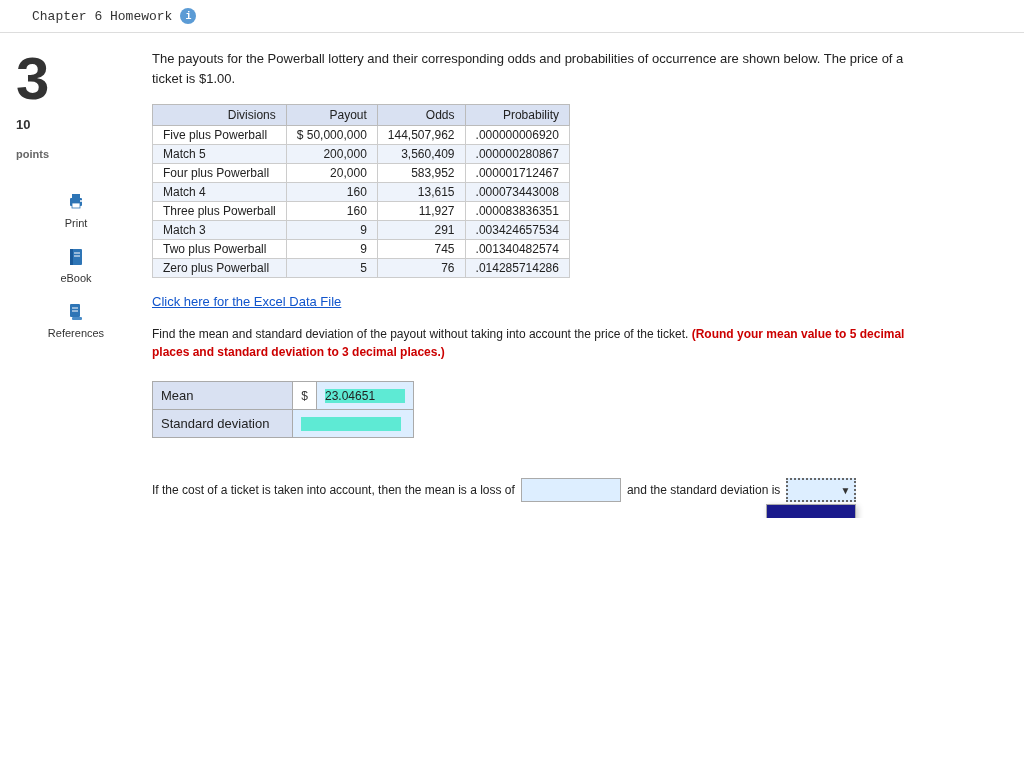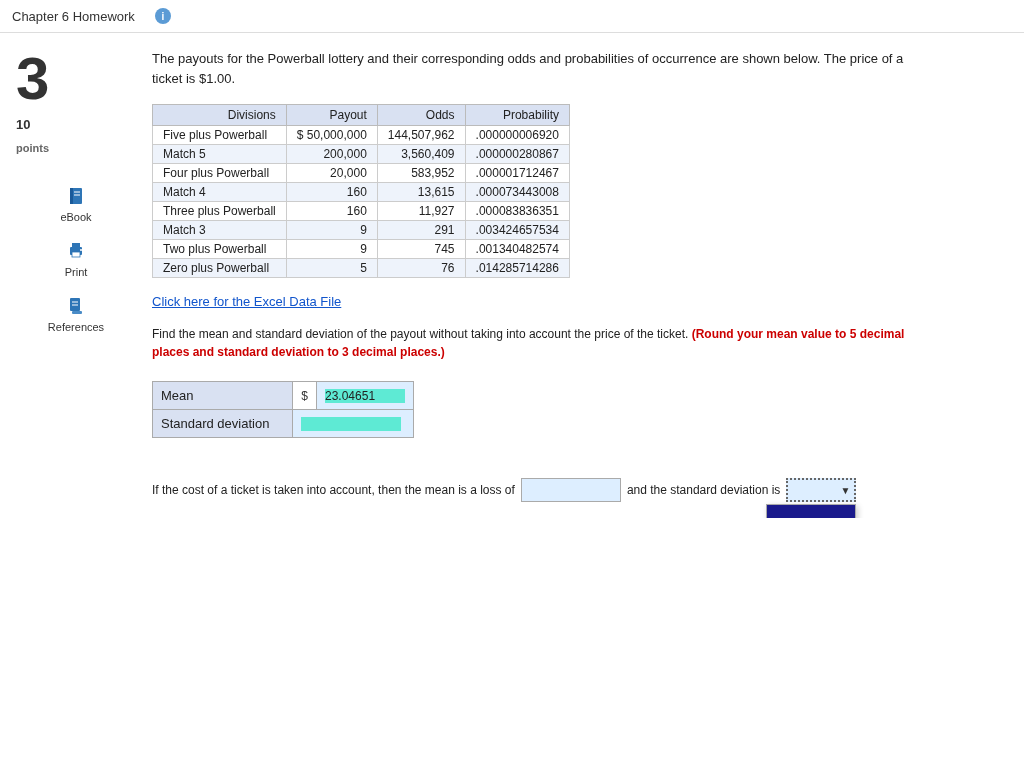--- a/index.html
+++ b/index.html
@@ -4,24 +4,25 @@
   <style>
     * { box-sizing: border-box; margin: 0; padding: 0; }
     body {
       font-family: Arial, sans-serif;
       font-size: 13px;
       background: #fff;
       color: #222;
     }
     .top-bar {
       border-bottom: 1px solid #ddd;
-      padding: 8px 12px;
-      display: flex;
-      align-items: center;
-      gap: 20px;
+      padding: 8px 32px;
+      display: flex;
+      align-items: center;
+      gap: 8px;
+      font-family: Liberation Mono, monospace;
     }
     .top-bar-title {
       font-size: 13px;
       color: #333;
     }
     .info-icon {
       display: inline-flex;
       align-items: center;
       justify-content: center;
       width: 16px;
@@ -230,21 +231,21 @@
     }
     .dropdown-item {
       padding: 5px 10px;
       font-size: 12px;
       cursor: pointer;
       color: #222;
     }
     .points-row {
       display: flex;
       flex-direction: column;
-      gap: 10px;
+      gap: 16px;
     }
     .pts-num {
       font-size: 13px;
       font-weight: bold;
       color: #333;
     }
     .pts-word {
       font-size: 11px;
       color: #666;
       font-weight: bold;
@@ -263,41 +264,41 @@
   <div class="sidebar">
     <div>
       <div class="question-number">3</div>
       <div class="points-row">
         <span class="pts-num">10</span>
         <span class="pts-word">points</span>
       </div>
     </div>
 
     <div class="sidebar-tools">
+      <div class="sidebar-tool">
+        <div class="tool-icon">
+          <svg width="20" height="20" viewBox="0 0 20 20" fill="#2e75b6">
+            <rect x="4" y="6" width="12" height="8" rx="1" fill="#2e75b6"></rect>
+            <rect x="6" y="2" width="8" height="5" fill="#2e75b6"></rect>
+            <rect x="6" y="11" width="8" height="5" rx="0" fill="#fff" stroke="#2e75b6" stroke-width="0.8"></rect>
+            <circle cx="15" cy="9" r="1" fill="#fff"></circle>
+          </svg>
+        </div>
+        <span class="tool-label">Print</span>
+      </div>
       <div class="sidebar-tool">
         <div class="tool-icon">
           <svg width="20" height="20" viewBox="0 0 20 20" fill="#2e75b6">
             <rect x="4" y="2" width="12" height="16" rx="1" fill="#2e75b6"></rect>
             <rect x="4" y="2" width="3" height="16" fill="#1a5a9a"></rect>
             <line x1="8" y1="6" x2="14" y2="6" stroke="#fff" stroke-width="1"></line>
             <line x1="8" y1="9" x2="14" y2="9" stroke="#fff" stroke-width="1"></line>
           </svg>
         </div>
         <span class="tool-label">eBook</span>
-      </div>
-      <div class="sidebar-tool">
-        <div class="tool-icon">
-          <svg width="20" height="20" viewBox="0 0 20 20" fill="#2e75b6">
-            <rect x="4" y="6" width="12" height="8" rx="1" fill="#2e75b6"></rect>
-            <rect x="6" y="2" width="8" height="5" fill="#2e75b6"></rect>
-            <rect x="6" y="11" width="8" height="5" rx="0" fill="#fff" stroke="#2e75b6" stroke-width="0.8"></rect>
-            <circle cx="15" cy="9" r="1" fill="#fff"></circle>
-          </svg>
-        </div>
-        <span class="tool-label">Print</span>
       </div>
       <div class="sidebar-tool">
         <div class="tool-icon">
           <svg width="20" height="20" viewBox="0 0 20 20" fill="#2e75b6">
             <rect x="4" y="2" width="10" height="13" rx="1" fill="#2e75b6"></rect>
             <rect x="6" y="15" width="10" height="3" rx="1" fill="#4a8cc7"></rect>
             <line x1="6" y1="6" x2="12" y2="6" stroke="#fff" stroke-width="1"></line>
             <line x1="6" y1="9" x2="12" y2="9" stroke="#fff" stroke-width="1"></line>
           </svg>
         </div>

